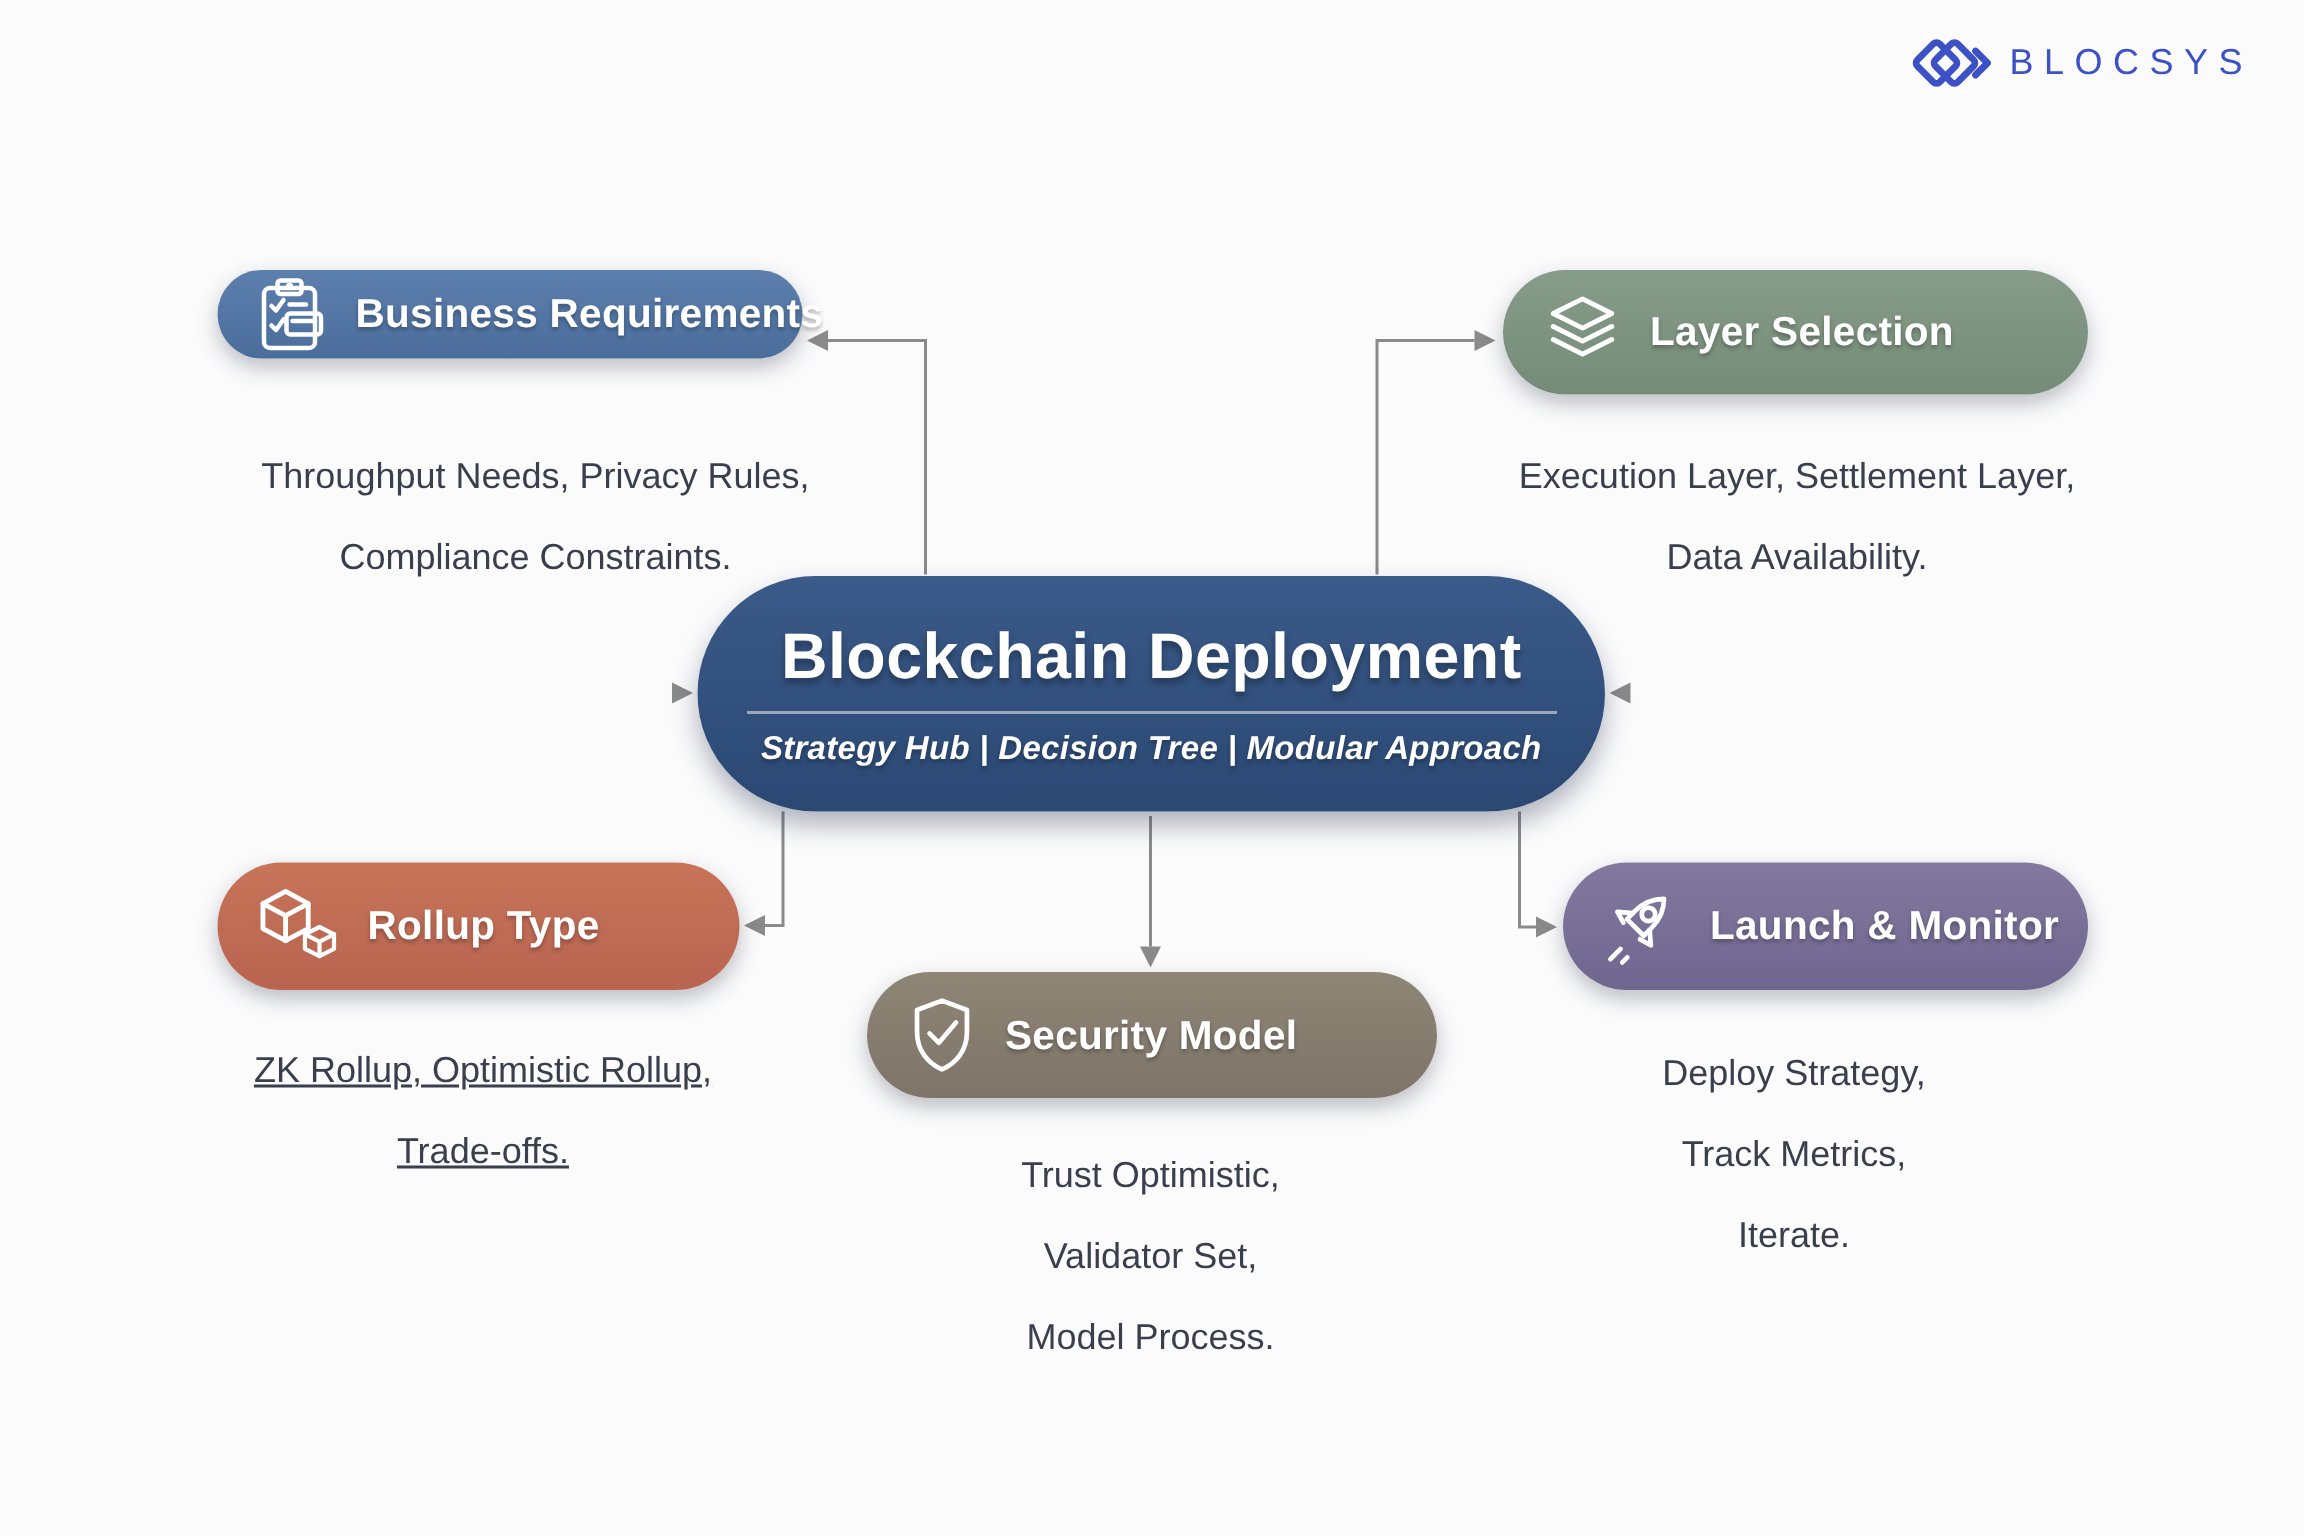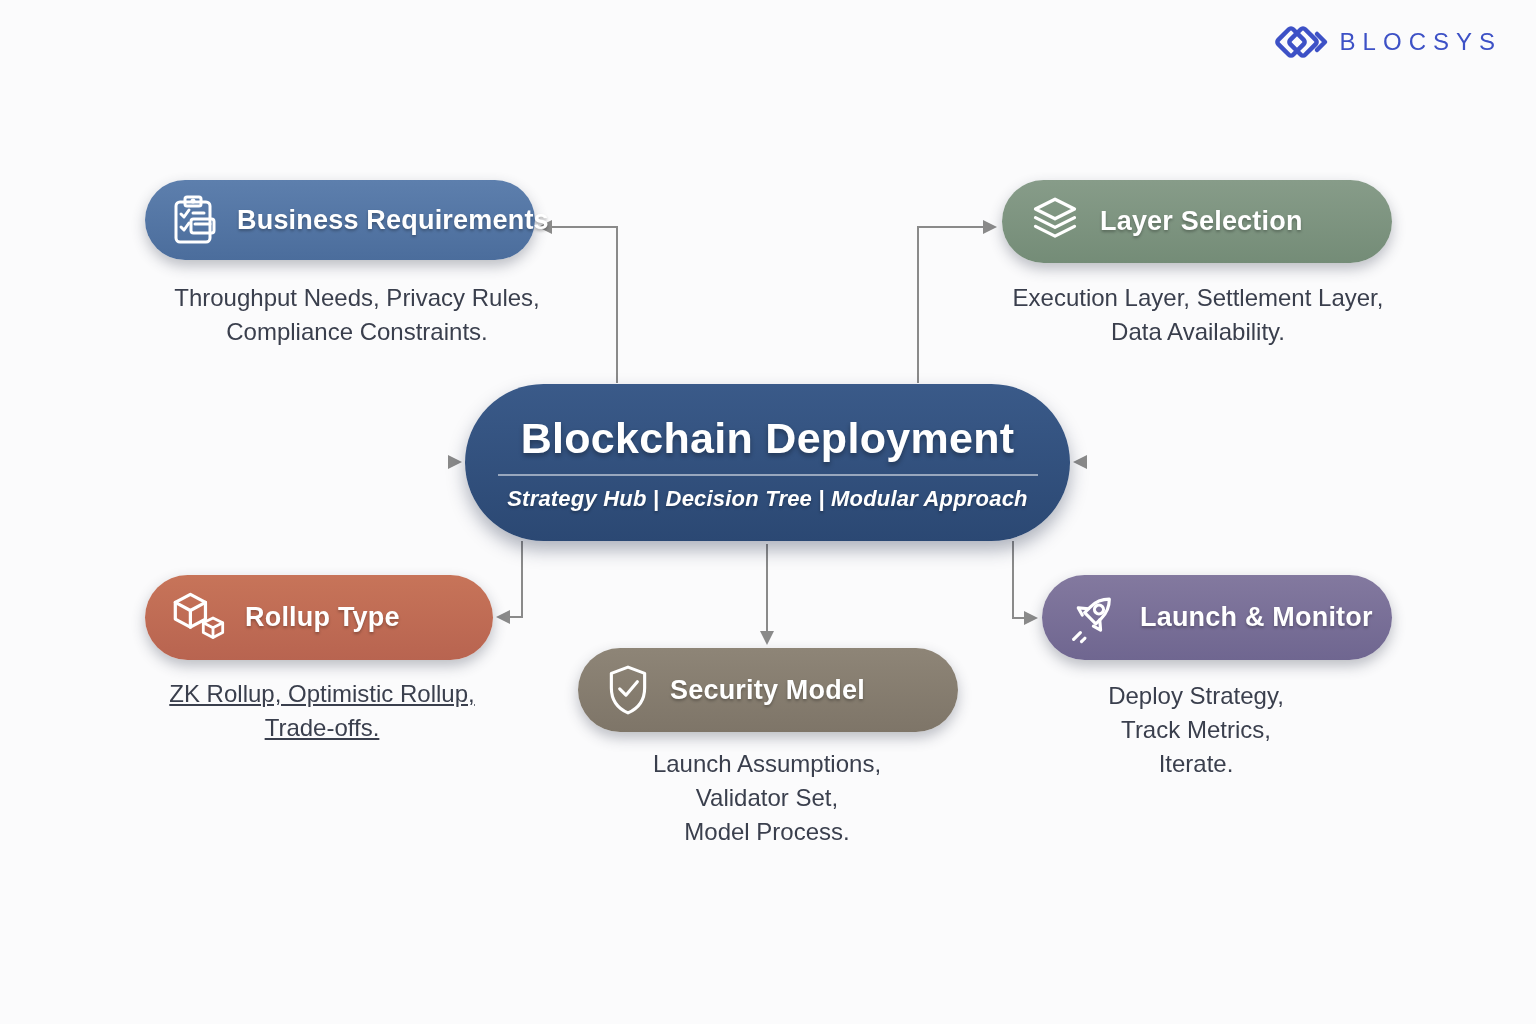--- a/index.html
+++ b/index.html
@@ -49,21 +49,21 @@
   .pill .label {
     color: #ffffff;
     font-size: 27px;
     font-weight: 700;
     letter-spacing: 0.2px;
     text-shadow: 0 2px 3px rgba(0,0,0,0.28);
     white-space: nowrap;
   }
   .pill svg { flex: none; }
 
-  .pill-br { left: 145px; top: 180px; width: 390px; height: 80px;
+  .pill-br { left: 145px; top: 180px; width: 390px; height: 59px;
     background: linear-gradient(180deg, #5d7fad 0%, #4b6d9c 100%); }
   .pill-ls { left: 1002px; top: 180px; width: 390px; height: 83px;
     background: linear-gradient(180deg, #879c89 0%, #748c77 100%); }
   .pill-rt { left: 145px; top: 575px; width: 348px; height: 85px;
     background: linear-gradient(180deg, #c77459 0%, #b86450 100%); }
   .pill-sm { left: 578px; top: 648px; width: 380px; height: 84px;
     background: linear-gradient(180deg, #8e8577 0%, #7e7568 100%); }
   .pill-lm { left: 1042px; top: 575px; width: 350px; height: 85px;
     background: linear-gradient(180deg, #83799f 0%, #6f6690 100%); }
 
@@ -106,21 +106,21 @@
   
   .desc {
     position: absolute;
     width: 424px;
     text-align: center;
     color: #3a3f4d;
     font-size: 24px;
     line-height: 34px;
     font-weight: 400;
   }
-  .desc span { display: block; }
+  .desc span { display: block; margin-top: 20px; }
   .desc-br { left: 145px; top: 281px; }
   .desc-ls { left: 986px; top: 281px; }
   .desc-rt { left: 110px; top: 677px; text-decoration: underline; }
   .desc-sm { left: 555px; top: 747px; }
   .desc-lm { left: 984px; top: 679px; }
 
   .icon-stroke { fill: none; stroke: #ffffff; stroke-linecap: round; stroke-linejoin: round; }
 </style>
 </head>
 <body>
@@ -239,21 +239,21 @@
 <div class="pill pill-sm">
   <svg width="48" height="52" viewBox="0 0 44 50">
     <g class="icon-stroke" stroke-width="3">
       <path d="M22,3 L38,9 L38,23 C38,35 31,43 22,47 C13,43 6,35 6,23 L6,9 Z"></path>
       <polyline points="14,24 20,30 31,17"></polyline>
     </g>
   </svg>
   <span class="label">Security Model</span>
 </div>
 <div class="desc desc-sm">
-  <span>Launch Assumptions,</span>
+  <span>Trust Optimistic,</span>
   <span>Validator Set,</span>
   <span>Model Process.</span>
 </div>
 
 <div class="pill pill-lm">
   <svg width="54" height="54" viewBox="0 0 48 48">
     <g class="icon-stroke" stroke-width="2.8" transform="rotate(45 24 20)">
       <path d="M24,2 C29,7 31,13 31,19 L31,26 L17,26 L17,19 C17,13 19,7 24,2 Z"></path>
       <circle cx="24" cy="15" r="4"></circle>
       <path d="M17,21 L10,27 L17,29"></path>

